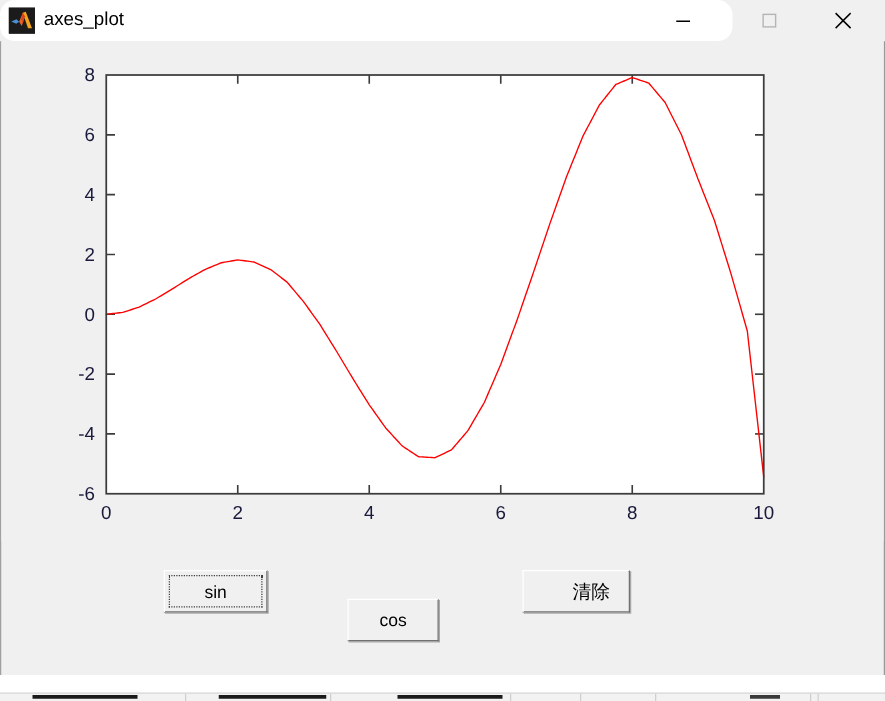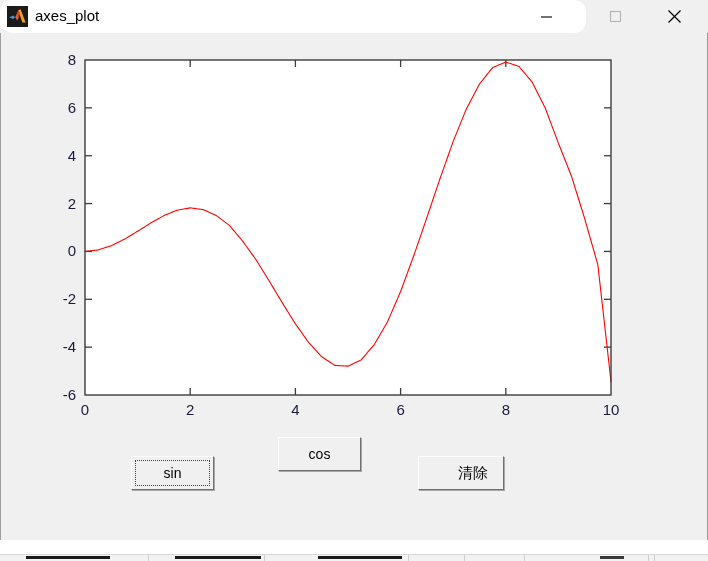--- a/index.html
+++ b/index.html
@@ -113,21 +113,21 @@
     cursor: default;
   }
   .gui-btn .focus-ring {
     position: absolute;
     left: 3px; top: 3px; right: 3px; bottom: 3px;
     border: 1px dotted #404040;
     pointer-events: none;
   }
   .gui-btn .btn-label { position: relative; z-index: 1; }
   #btn-sin { left: 130px; top: 423px; width: 83px; text-align: right; }
-  #btn-cos { left: 277px; top: 404px; width: 83px; }
+  #btn-cos { left: 277px; top: 446px; width: 73px; }
   #btn-clear { left: 417px; top: 423px; width: 86px; padding-left: 24px; }
   #btn-clear .btn-label { font-size: 15px; }
 
   
   #taskbar {
     position: absolute;
     left: 0; top: 540px;
     width: 708px;
     height: 21px;
     background: #ffffff;

